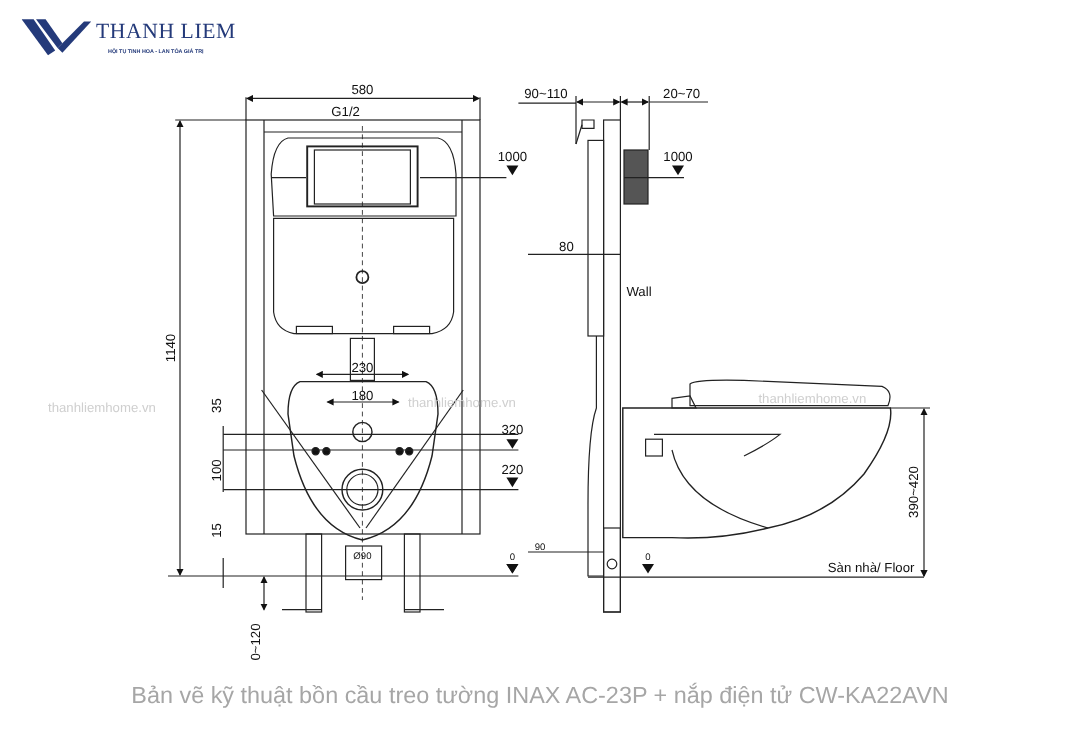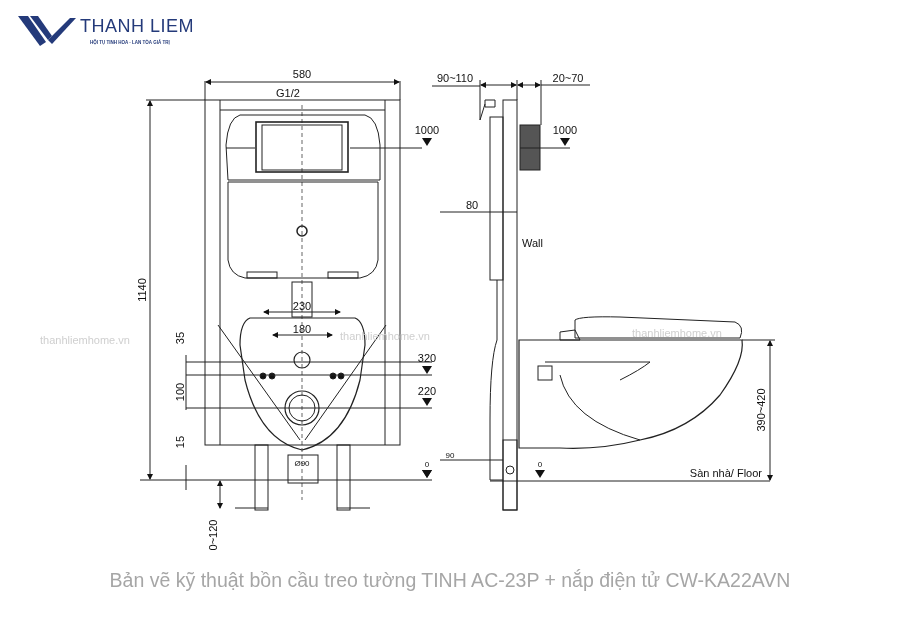--- a/index.html
+++ b/index.html
@@ -1,19 +1,19 @@
 <!DOCTYPE html>
 <html><head>
 <meta charset="utf-8">
 <style>
   html, body { margin:0; padding:0; background:#ffffff; }
   body { width:900px; height:623px; position:relative; overflow:hidden; font-family:"Liberation Sans", sans-serif; }
   #canvas { position:absolute; left:0; top:0; width:900px; height:623px; }
   .logo { position:absolute; left:18px; top:12px; width:200px; height:40px; }
-  .logo-text { position:absolute; left:62px; top:4px; font-family:Liberation Sans, sans-serif; font-size:18px; color:#243a7a; letter-spacing:0.5px; }
+  .logo-text { position:absolute; left:62px; top:4px; font-family:Liberation Serif, serif; font-size:18px; color:#243a7a; letter-spacing:0.5px; }
   .logo-tag { position:absolute; left:72px; top:28px; font-family:"Liberation Sans", sans-serif; font-size:4.5px; color:#243a7a; font-weight:bold; white-space:nowrap; }
   .caption { position:absolute; left:0; width:900px; top:569px; text-align:center; font-family:"Liberation Sans", sans-serif; font-size:19.5px; color:#a6a6a6; }
   .wm { position:absolute; font-family:"Liberation Sans", sans-serif; font-size:11px; color:#cfcfcf; }
   svg text { font-family:"Liberation Sans", sans-serif; fill:#111; }
 </style>
 </head>
 <body>
 
 <div class="logo">
   <svg width="60" height="36" viewBox="0 0 60 36" style="position:absolute;left:0;top:0">
@@ -171,13 +171,13 @@
   <text x="450" y="458" font-size="8" text-anchor="middle">90</text>
   <text x="540" y="467" font-size="8" text-anchor="middle">0</text>
   <text transform="translate(765,410) rotate(-90)" font-size="11" text-anchor="middle">390~420</text>
   <text x="762" y="477" font-size="11" text-anchor="end">Sàn nhà/ Floor</text>
 </svg>
 
 <div class="wm" style="left:40px;top:334px">thanhliemhome.vn</div>
 <div class="wm" style="left:340px;top:330px">thanhliemhome.vn</div>
 <div class="wm" style="left:632px;top:327px">thanhliemhome.vn</div>
 
-<div class="caption">Bản vẽ kỹ thuật bồn cầu treo tường TINH AC-23P + nắp điện tử CW-KA22AVN</div>
+<div class="caption">Bản vẽ kỹ thuật bồn cầu treo tường INAX AC-23P + nắp điện tử CW-KA22AVN</div>
 
 </body></html>

